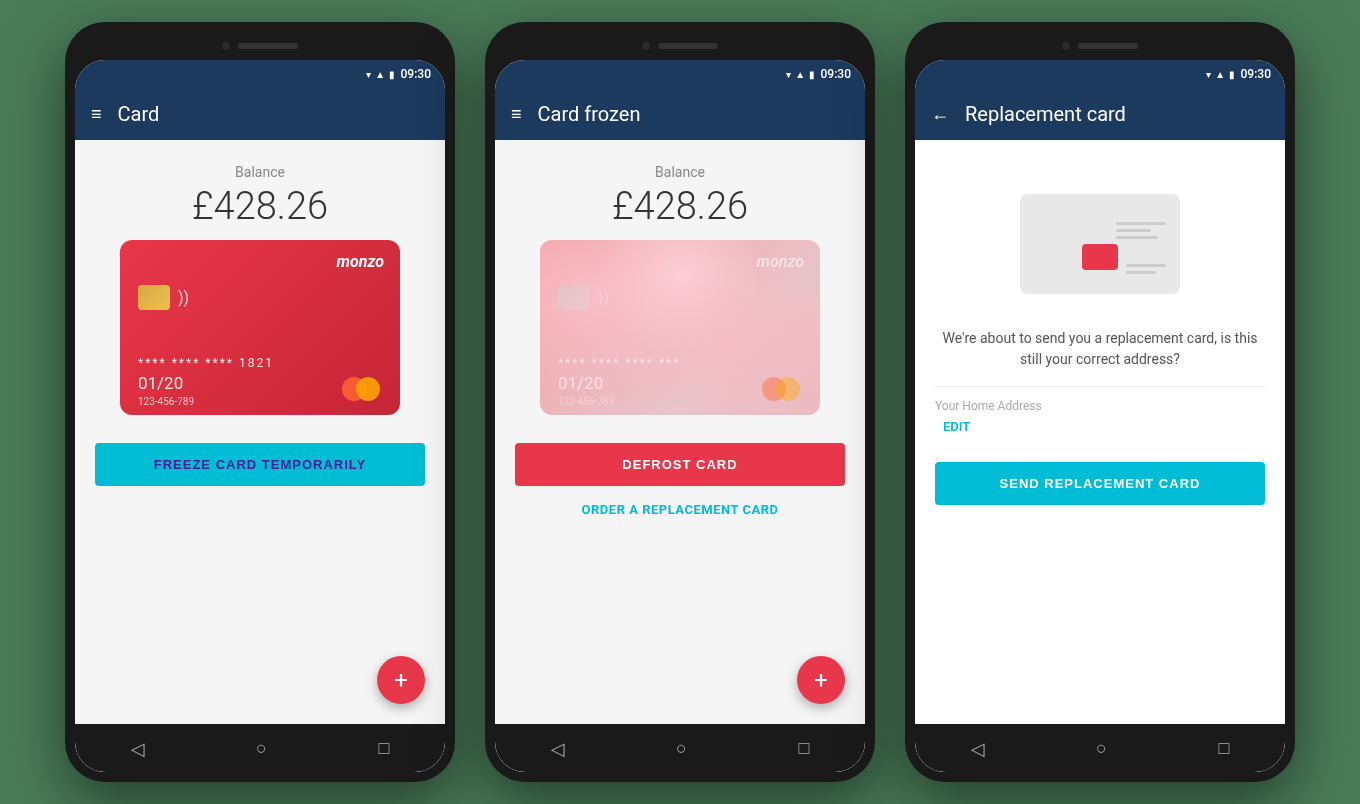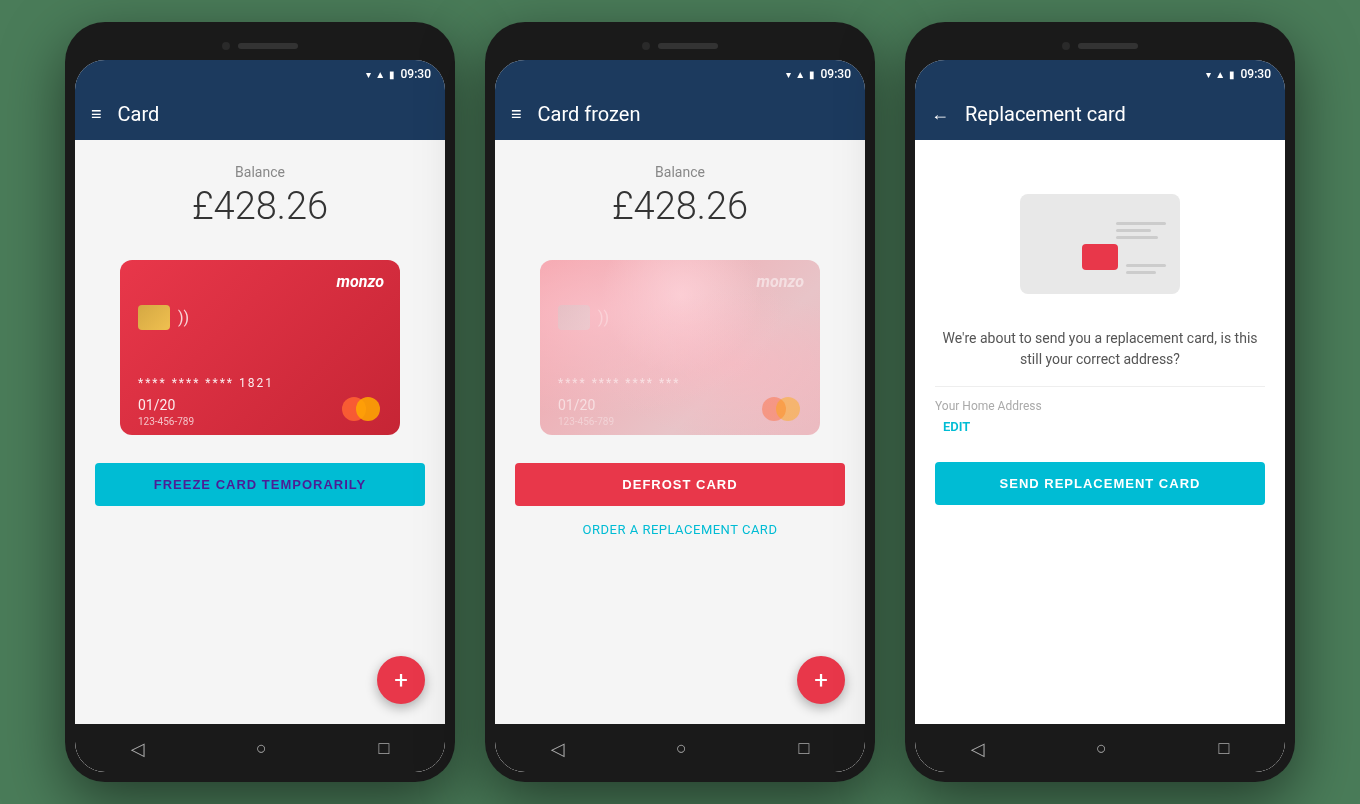--- a/index.html
+++ b/index.html
@@ -113,21 +113,21 @@
     .balance-label {
       font-size: 14px;
       color: #888;
       margin-bottom: 4px;
     }
 
     .balance-amount {
       font-size: 38px;
       color: #333;
       font-weight: 300;
-      margin-bottom: 32px;
+      margin-bottom: 12px;
     }
 
     
     .card-container {
       width: 280px;
       height: 175px;
       border-radius: 12px;
       margin-bottom: 28px;
       position: relative;
       overflow: hidden;
@@ -178,21 +178,21 @@
       color: rgba(255,255,255,0.9);
       font-size: 12px;
       letter-spacing: 2px;
     }
 
     .card-expiry {
       position: absolute;
       bottom: 22px;
       left: 18px;
       color: rgba(255,255,255,0.9);
-      font-size: 14px;
+      font-size: 17px;
     }
 
     .card-account {
       position: absolute;
       bottom: 8px;
       left: 18px;
       color: rgba(255,255,255,0.7);
       font-size: 10px;
     }
 
@@ -278,21 +278,21 @@
       letter-spacing: 1px;
       cursor: pointer;
       width: 100%;
       text-transform: uppercase;
       margin-top: 16px;
     }
 
     .link-order {
       color: #00bcd4;
       font-size: 13px;
-      font-weight: 400;
+      font-weight: 700;
       text-decoration: none;
       letter-spacing: 0.5px;
       text-align: right;
     }
 
     
     .fab {
       position: absolute;
       bottom: 20px;
       right: 20px;

